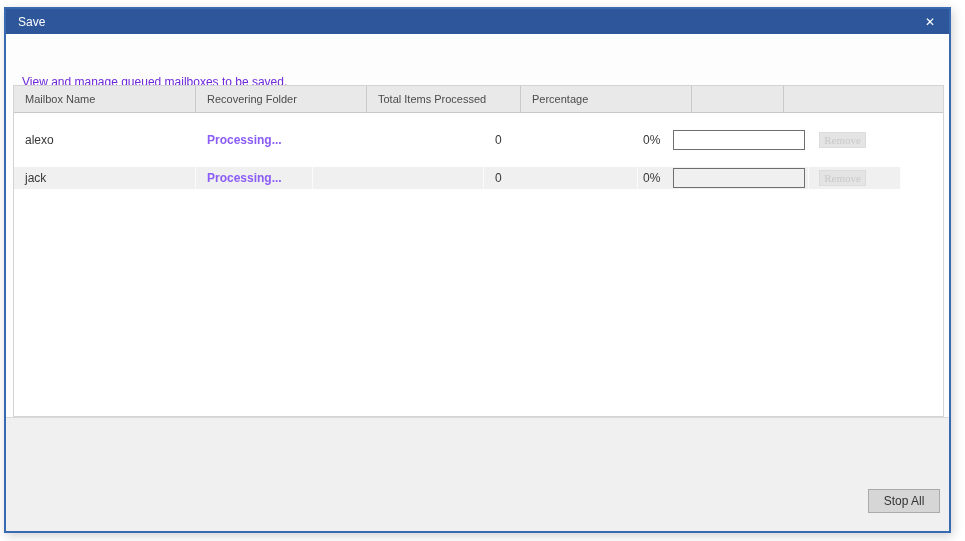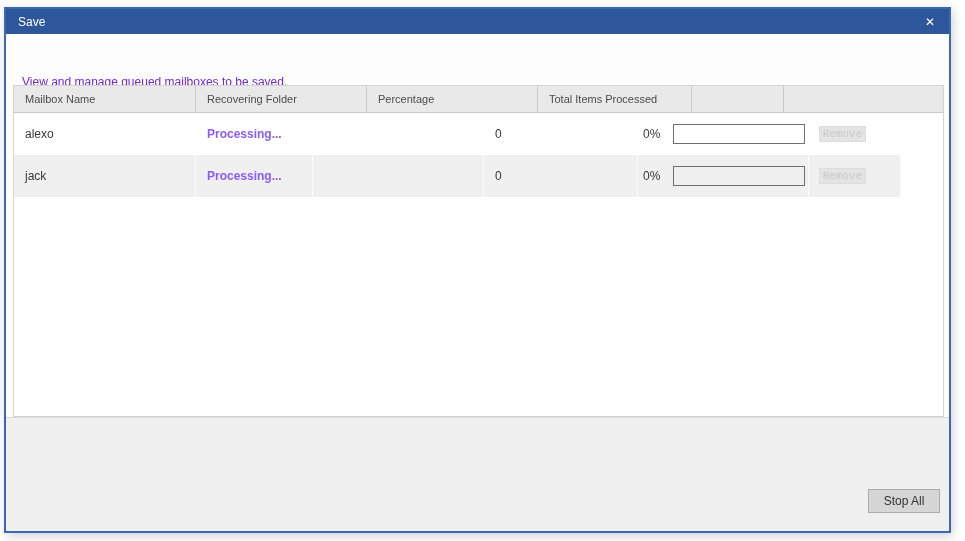--- a/index.html
+++ b/index.html
@@ -20,41 +20,41 @@
   .content { position: relative; height: 383px; background: #fdfdfd; flex: 0 0 auto; }
   .desc { position: absolute; left: 16px; top: 41px; font-size: 12px; color: #6d28d9; }
 
   .tablebox { position: absolute; left: 7px; top: 51px; width: 931px; height: 332px;
     background: #ffffff; border: 1px solid #d4d4d4; }
 
   .thead { display: flex; height: 27px; background: #e9e9e9; border-bottom: 1px solid #c8c8c8; }
   .th { display: flex; align-items: center; padding-left: 11px; font-size: 11px;
     color: #4b4b4b; border-right: 1px solid #c9c9c9; overflow: hidden; white-space: nowrap; }
 
-  .trow { display: flex; height: 42px; background: #ffffff; }
+  .trow { display: flex; height: 22px; background: #ffffff; margin-top: 16px; }
   .td { display: flex; align-items: center; padding-left: 11px; font-size: 12px;
     color: #373737; border-right: 1px solid rgba(255,255,255,0.7); overflow: hidden;
     white-space: nowrap; }
   .trow.alt .td { background: #f0f0f0; }
 
   .c1 { width: 182px; } .c2 { width: 117px; } .c3 { width: 171px; }
   .c4 { width: 154px; } .c5 { width: 171px; } .c6 { width: 92px; }
   .cfill { flex: 1; border-right: none; }
 
   .td.status { color: #8b5cf6; font-weight: bold; }
   .td.pct { padding-left: 5px; }
   .pctlabel { width: 25px; flex: 0 0 auto; }
   .pbar { display: inline-block; width: 132px; height: 20px; border: 1px solid #6e6e6e;
     margin-left: 5px; background: transparent; overflow: hidden; }
   .pfill { display: block; height: 100%; background: #3a9bdc; width: 0; }
 
   .td.removecell { padding-left: 10px; }
   .removebtn { width: 47px; height: 16px; background: #e4e4e4; border: 1px solid #dcdcdc;
     color: #c9c9c9; font-size: 11px; line-height: 13px; padding: 0; text-align: center;
-    font-family: Liberation Mono, monospace; }
+    font-family: Liberation Serif, serif; }
 
   .footer { position: relative; flex: 1; background: #f0f0f0; border-top: 1px solid #d8d8d8; }
   .stopall { position: absolute; right: 9px; bottom: 18px; width: 72px; height: 24px;
     background: #d6d6d6; border: 1px solid #aaaaaa; color: #333333; font-size: 12px;
     font-family: "Liberation Sans", sans-serif; cursor: pointer; }
 </style>
 </head>
 <body>
 
 <div class="page">
@@ -67,22 +67,22 @@
       </button>
     </div>
 
     <div class="content">
       <div class="desc">View and manage queued mailboxes to be saved.</div>
 
       <div class="tablebox">
         <div class="thead">
           <div class="th c1">Mailbox Name</div>
           <div class="th c3">Recovering Folder</div>
+          <div class="th c4">Total Items Processed</div>
           <div class="th c5">Percentage</div>
-          <div class="th c4">Total Items Processed</div>
           <div class="th c6"></div>
           <div class="th cfill"></div>
         </div>
 
         <div class="trow">
           <div class="td c1">alexo</div>
           <div class="td c2 status">Processing...</div>
           <div class="td c3"></div>
           <div class="td c4">0</div>
           <div class="td c5 pct">

